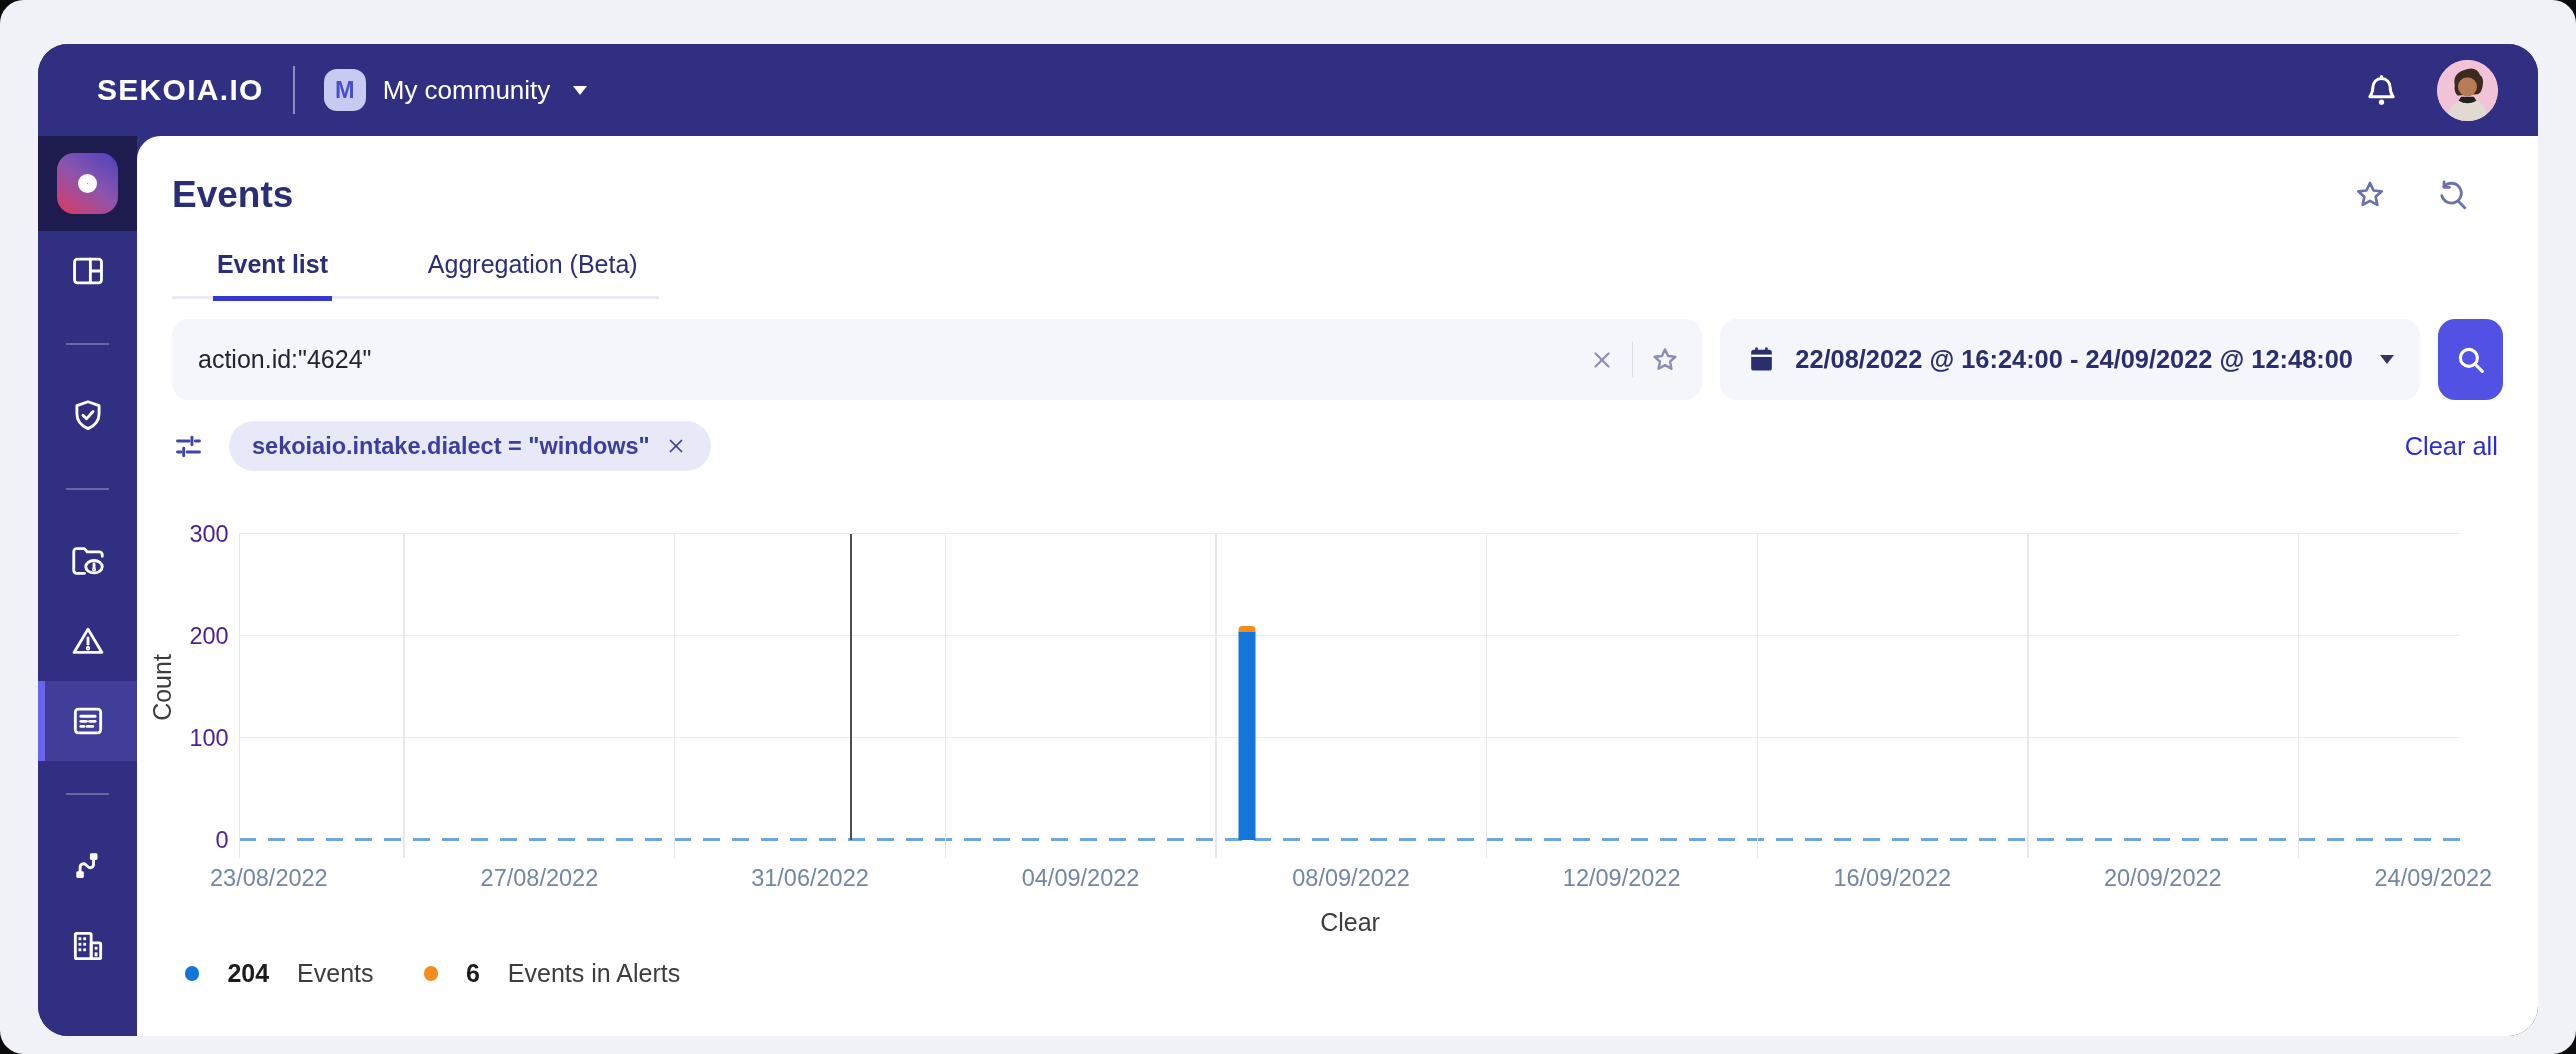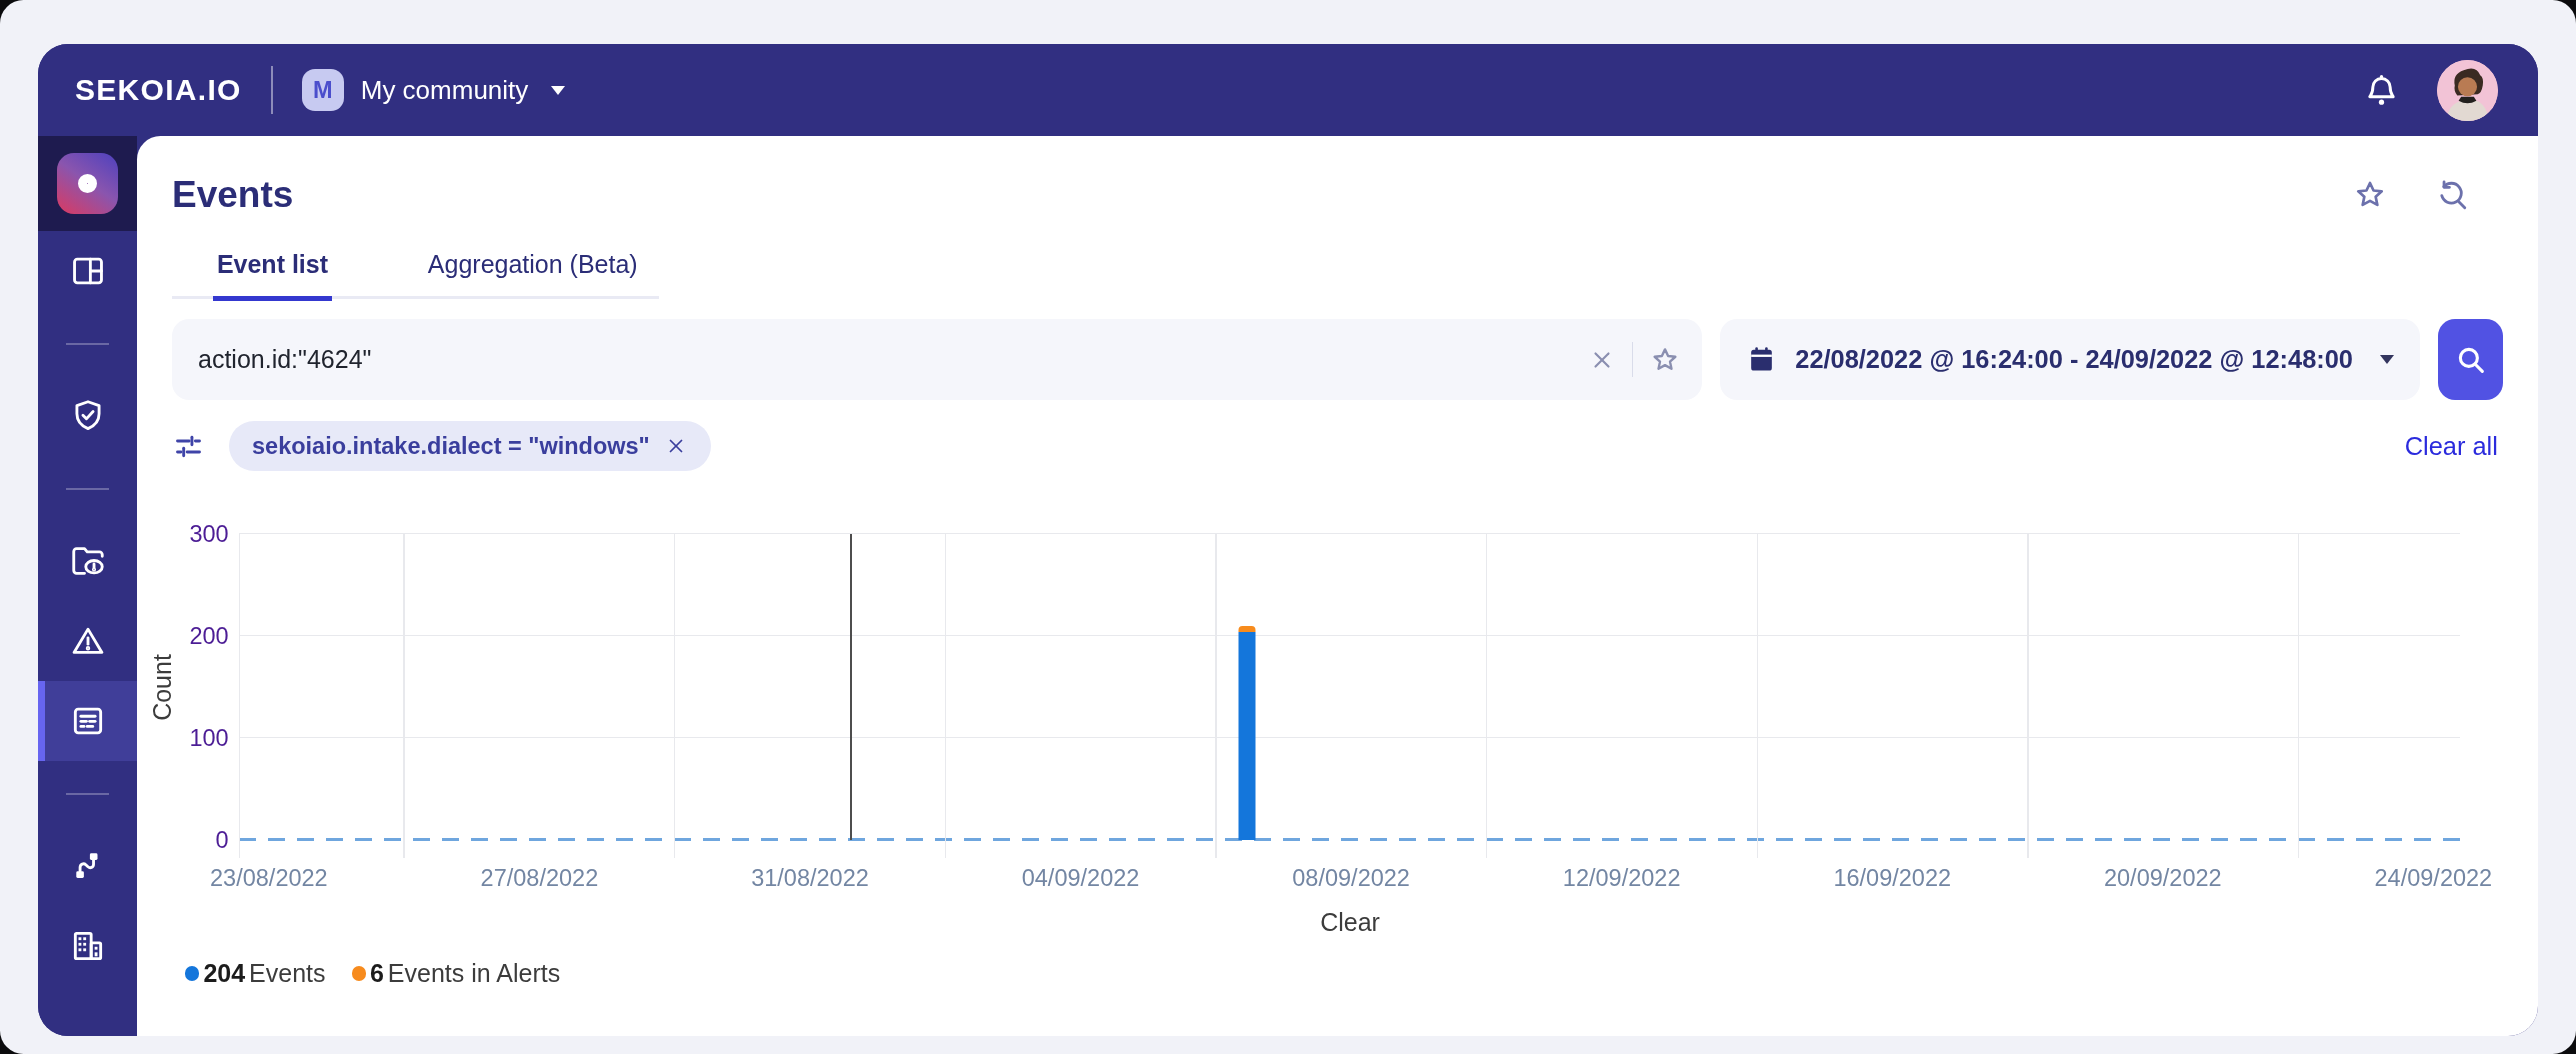--- a/index.html
+++ b/index.html
@@ -25,21 +25,21 @@
     overflow:hidden;
     display:grid;
     grid-template-rows:92px 1fr;
     grid-template-columns:99px 1fr;
   }
   
   .topbar {
     grid-column:1 / span 2;
     background:#312F81;
     display:flex; align-items:center;
-    padding:0 40px 0 37px;
+    padding:0 40px 0 59px;
     color:#fff;
   }
   .brand { font-size:30px; font-weight:700; letter-spacing:1.3px; color:#fff; cursor:pointer; }
   .topbar-divider { width:2px; height:48px; background:rgba(255,255,255,.45); margin:0 29px; }
   .community { display:flex; align-items:center; gap:17px; background:none; border:none; color:#fff; font-family:inherit; font-size:26px; cursor:pointer; }
   .community-chip {
     width:42px; height:42px; border-radius:13px;
     background:#C7CAF1; color:#4B4ECC;
     font-size:23.5px; font-weight:700;
     display:flex; align-items:center; justify-content:center;
@@ -142,21 +142,21 @@
   .zero-line {
     position:absolute; left:0; right:0; bottom:-0.7px; height:2.6px;
     background:repeating-linear-gradient(90deg,#6FA6DE 0 17px,transparent 17px 29px);
   }
   .bar { position:absolute; bottom:0; width:17px; transform:translateX(-50%); display:flex; flex-direction:column; justify-content:flex-end; height:100%; }
   .bar .seg.orange { background:#F78B1D; border-radius:3.9px 3.9px 0 0; }
   .bar .seg.blue { background:#1476DB; }
   .xrow { margin-left:97px; position:relative; height:68px; }
   .xlab { position:absolute; top:25px; transform:translateX(-50%); font-size:23.5px; color:#7386A3; white-space:nowrap; }
   .timerow { margin-left:97px; text-align:center; font-size:25px; color:#3C3C3C; height:34px; }
-  .legend { display:flex; align-items:center; gap:4px; margin:17px 0 0 42px; font-size:25px; }
+  .legend { display:flex; align-items:center; gap:28px; margin:17px 0 0 42px; font-size:25px; }
   .legend .dot { width:14.4px; height:14.4px; border-radius:50%; flex:none; }
   .legend .val { font-weight:700; color:#1C1C1C; }
   .legend .lab { color:#3C3C3C; margin-right:22px; }
   svg { display:block; }
 </style>
 </head>
 <body>
 
 <div class="page">
   <div class="window">
@@ -423,21 +423,21 @@
               <div class="ann-line" style="left: 27.5%;"></div>
               <div class="bar" style="left: 45.4%;">
                 <div class="seg orange" style="height: 2%;"></div>
                 <div class="seg blue" style="height: 68%;"></div>
               </div>
             </div>
         </div>
         <div class="xrow" id="xLabels">
             <div class="xlab" style="left: 1.3%;">23/08/2022</div>
             <div class="xlab" style="left: 13.4875%;">27/08/2022</div>
-            <div class="xlab" style="left: 25.675%;">31/08/2022</div>
+            <div class="xlab" style="left: 25.675%;">31/06/2022</div>
             <div class="xlab" style="left: 37.8625%;">04/09/2022</div>
             <div class="xlab" style="left: 50.05%;">08/09/2022</div>
             <div class="xlab" style="left: 62.2375%;">12/09/2022</div>
             <div class="xlab" style="left: 74.425%;">16/09/2022</div>
             <div class="xlab" style="left: 86.6125%;">20/09/2022</div>
             <div class="xlab" style="left: 98.8%;">24/09/2022</div>
           </div>
         <div class="timerow">Clear</div>
         <div class="legend">
           <span class="dot" id="dot0" style="background: rgb(20, 118, 219);"></span>

